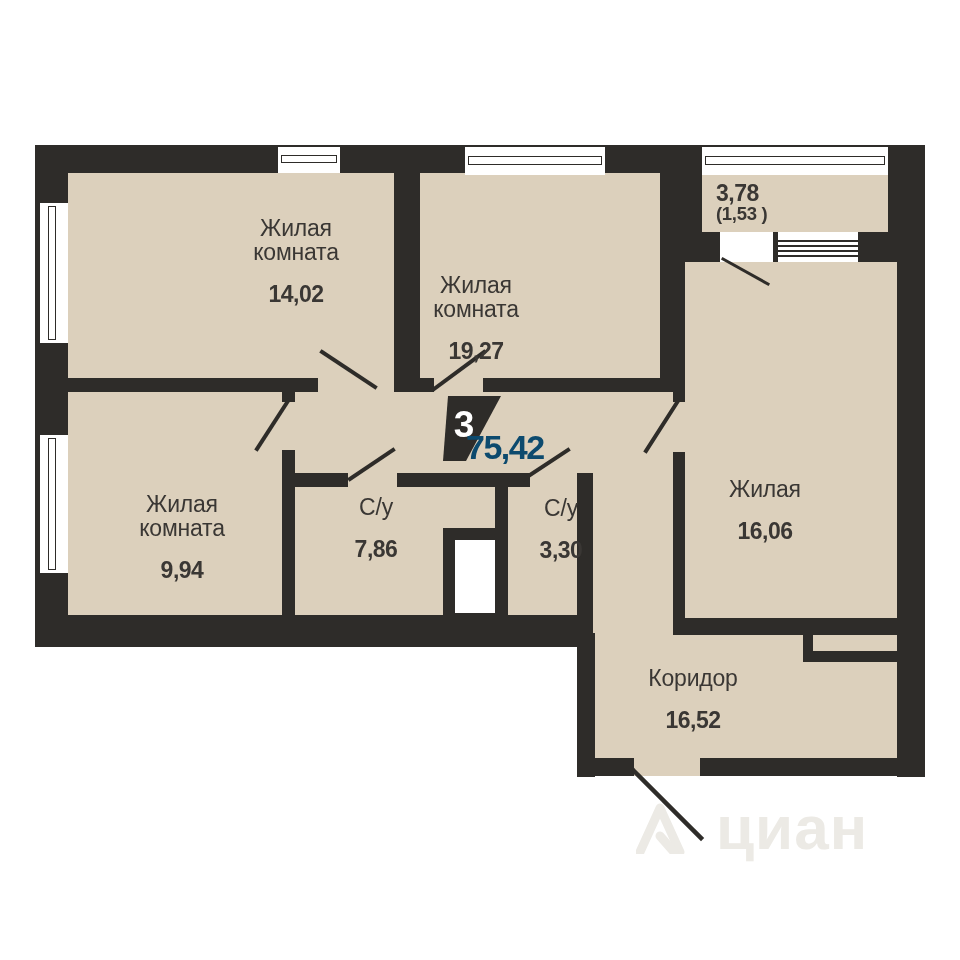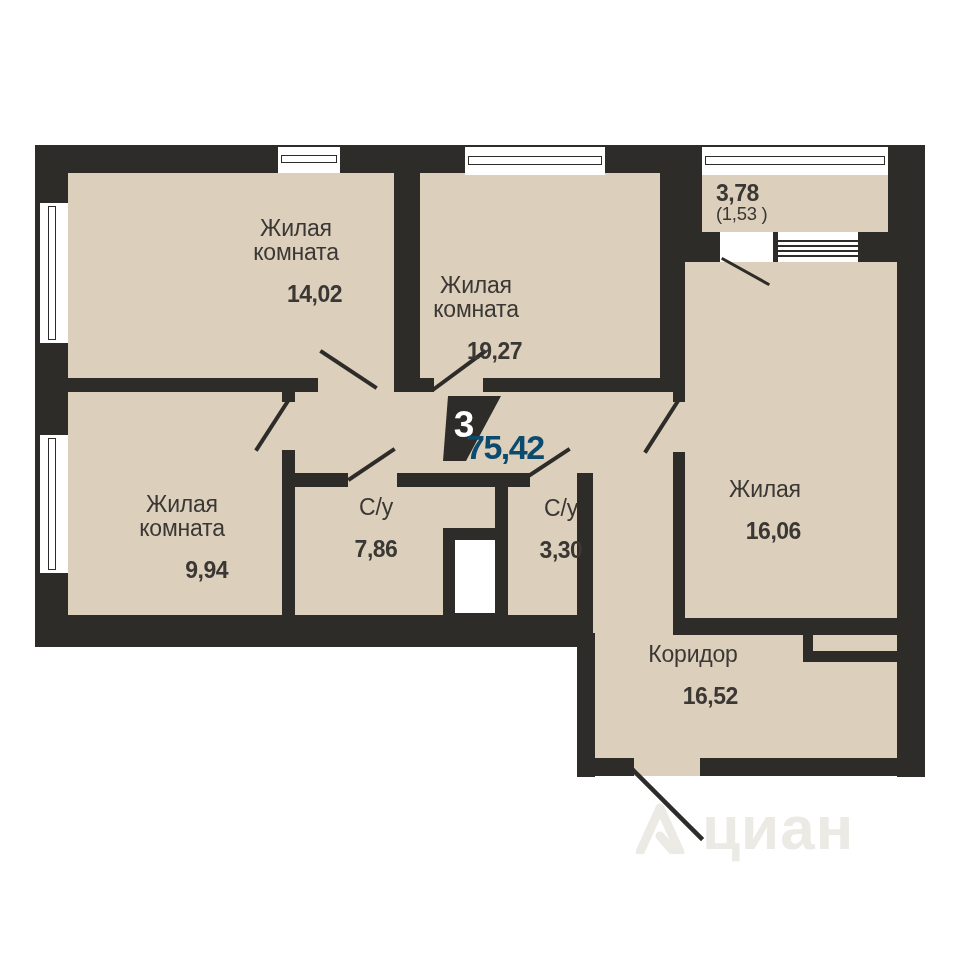--- a/index.html
+++ b/index.html
@@ -13,30 +13,30 @@
   .win-h-line{position:absolute;left:3px;right:3px;border:1.5px solid #2e2c29;background:#fff;}
   .win-v-line{position:absolute;top:3px;bottom:3px;border:1.5px solid #2e2c29;background:#fff;}
   .thin-line{position:absolute;background:#2e2c29;height:2px;}
   .svg-overlay{position:absolute;left:0;top:0;}
   .room-label{
     position:absolute;transform:translate(-50%,-50%);
     text-align:center;color:#3a3734;letter-spacing:-0.2px;
   }
   .rname{font-size:23px;line-height:1.04;}
   .rname.narrow{width:92px;}
-  .rarea{font-size:23px;font-weight:700;margin-top:16px;letter-spacing:-0.5px;text-align:right;}
+  .rarea{font-size:23px;font-weight:700;margin-top:16px;letter-spacing:-0.5px;}
   .balcony-label{position:absolute;left:716px;top:182px;color:#3a3734;line-height:1.02;}
   .barea{font-size:23px;font-weight:700;letter-spacing:-0.5px;}
-  .bsub{font-size:18.5px;font-weight:400;letter-spacing:-0.3px;}
+  .bsub{font-size:18.5px;font-weight:700;letter-spacing:-0.3px;}
   .total-area{
     position:absolute;left:466px;top:430px;color:#0c4a6e;
     font-size:34px;font-weight:700;letter-spacing:-1.5px;line-height:1;
   }
   .watermark{
-    position:absolute;left:636px;top:792px;display:flex;align-items:center;gap:8px;
+    position:absolute;left:636px;top:792px;display:flex;align-items:center;gap:22px;
     color:#eceae5;font-size:62px;font-weight:700;letter-spacing:1px;user-select:none;
   }
 </style>
 </head>
 <body>
 
 <div class="canvas">
 
   <div class="floor" style="left:55px;top:165px;width:842px;height:468px;"></div>
   <div class="floor" style="left:593px;top:620px;width:304px;height:156px;"></div>
@@ -138,21 +138,21 @@
   <div class="room-label" style="left:561px;top:530px;">
     <div class="rname">С/у</div>
     <div class="rarea">3,30</div>
   </div>
 
   <div class="room-label" style="left:765px;top:511px;">
     <div class="rname">Жилая</div>
     <div class="rarea">16,06</div>
   </div>
 
-  <div class="room-label" style="left:693px;top:676px;">
+  <div class="room-label" style="left:693px;top:700px;">
     <div class="rname">Коридор</div>
     <div class="rarea">16,52</div>
   </div>
 
   <div class="balcony-label">
     <div class="barea">3,78</div>
     <div class="bsub">(1,53 )</div>
   </div>
 
   <div class="watermark">

